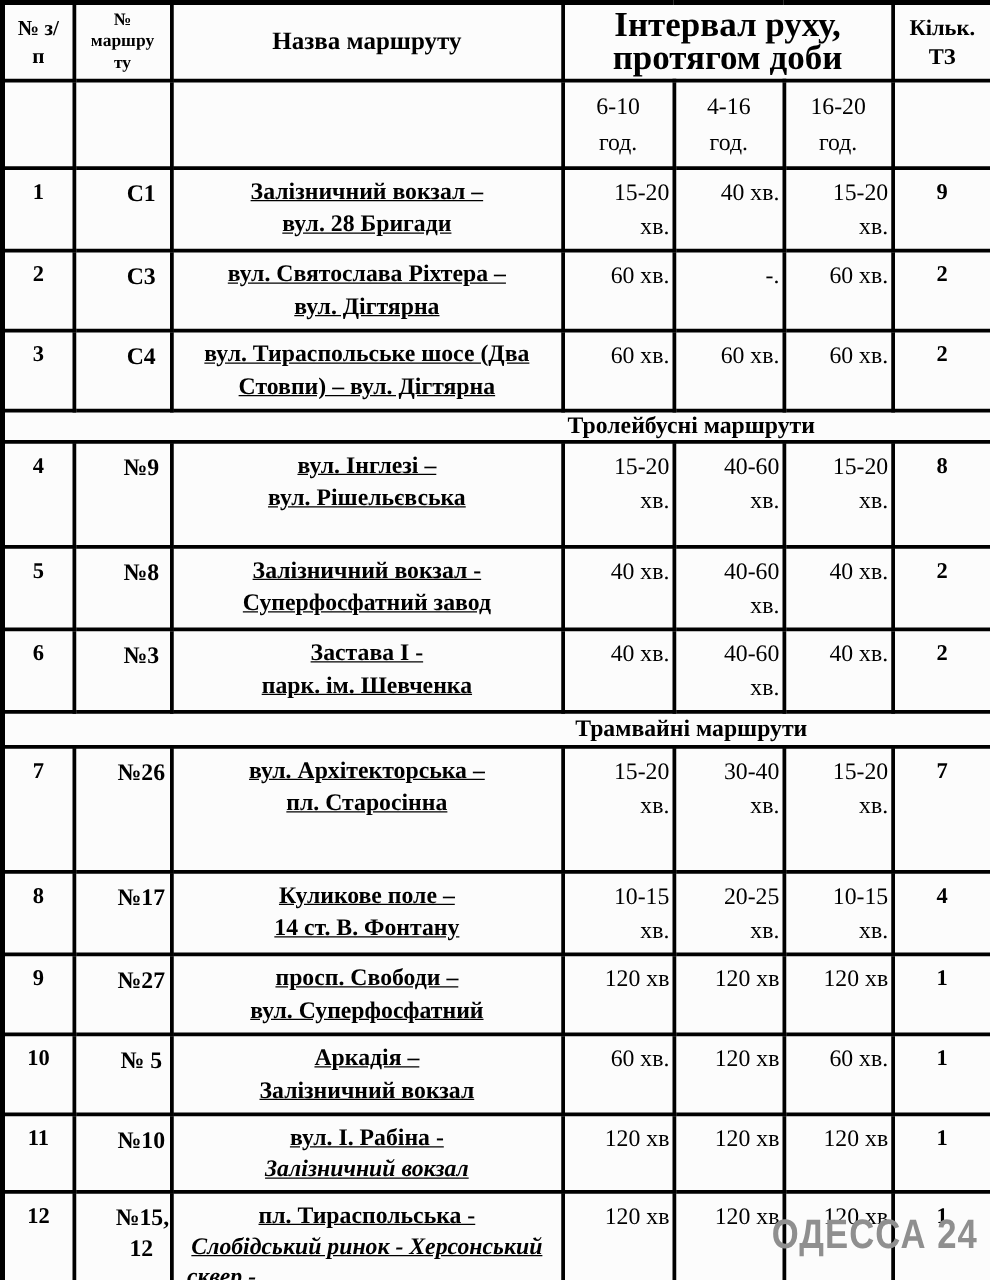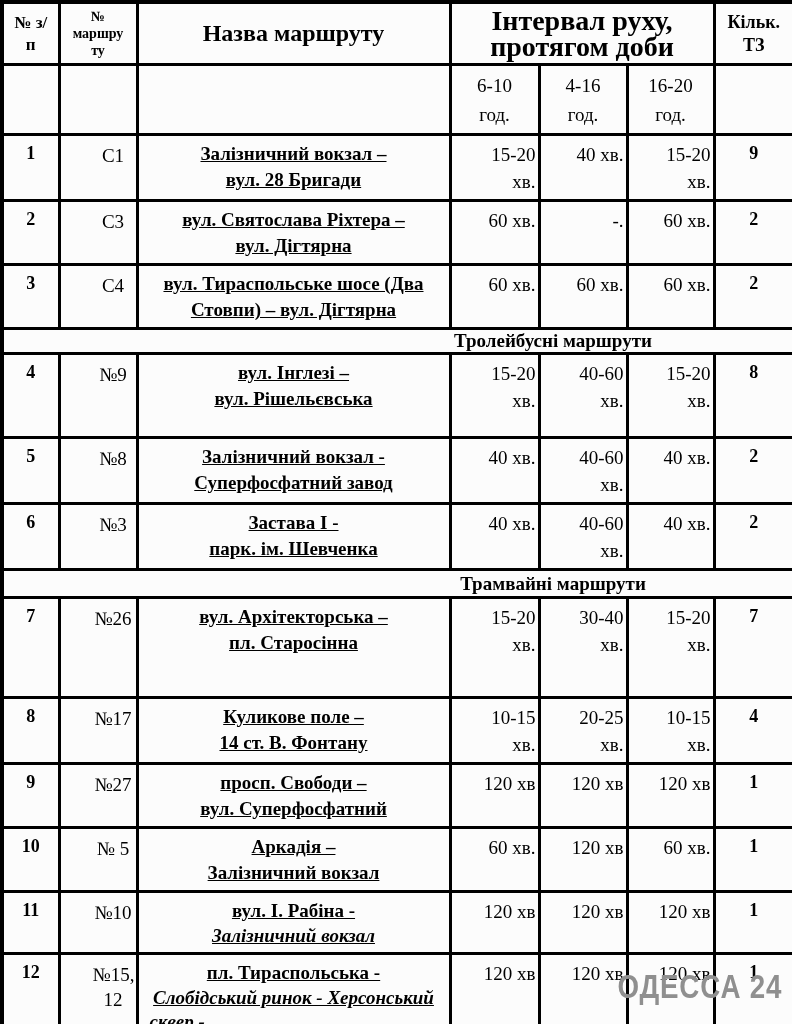--- a/index.html
+++ b/index.html
@@ -27,27 +27,27 @@
     text-align: center;
     padding: 4px 2px;
     overflow: hidden;
     font-weight: normal;
   }
   
   .hr1 { height: 58px; }
   .hr2 { height: 60px; }
   .h-num   { font-weight: bold; font-size: 17px; line-height: 22px; white-space: pre-line; vertical-align: middle; }
   .h-route { font-weight: bold; font-size: 14px; line-height: 17px; white-space: pre-line; vertical-align: middle; }
-  .h-name  { font-weight: bold; font-size: 24px; vertical-align: middle; }
+  .h-name  { font-weight: bold; font-size: 20px; vertical-align: middle; }
   .h-int   { font-weight: bold; font-size: 28px; line-height: 26px; vertical-align: middle; padding: 2px 14px; }
   .h-count { font-weight: bold; font-size: 18px; line-height: 23px; white-space: pre-line; vertical-align: middle; }
   .h-period { font-size: 19px; line-height: 29px; white-space: pre-line; padding-top: 5px; margin-left: 48px; }
   
   .num-cell   { font-weight: bold; font-size: 18px; padding-top: 7px; }
-  .route-cell { font-weight: normal; font-size: 19px; padding-top: 7px; white-space: pre-line; line-height: 25px; padding-left: 32px; }
+  .route-cell { font-weight: bold; font-size: 19px; padding-top: 7px; white-space: pre-line; line-height: 25px; padding-left: 32px; }
   .name-cell  { font-weight: bold; font-size: 19px; padding-top: 5px; text-decoration: underline; }
   .nm  { line-height: 26px; }
   .nm.it { font-style: italic; line-height: 24px; }
   .nm.al { text-align: left; padding-left: 9px; }
   .iv-cell    { font-size: 19px; white-space: pre-line; line-height: 27px; padding-top: 5px; text-align: right; }
   .count-cell { font-weight: bold; font-size: 18px; padding-top: 7px; }
   .section-cell {
     font-weight: bold; font-size: 19px; line-height: 20px;
     vertical-align: middle; text-align: center;
     padding: 1px 0 1px 310px;

